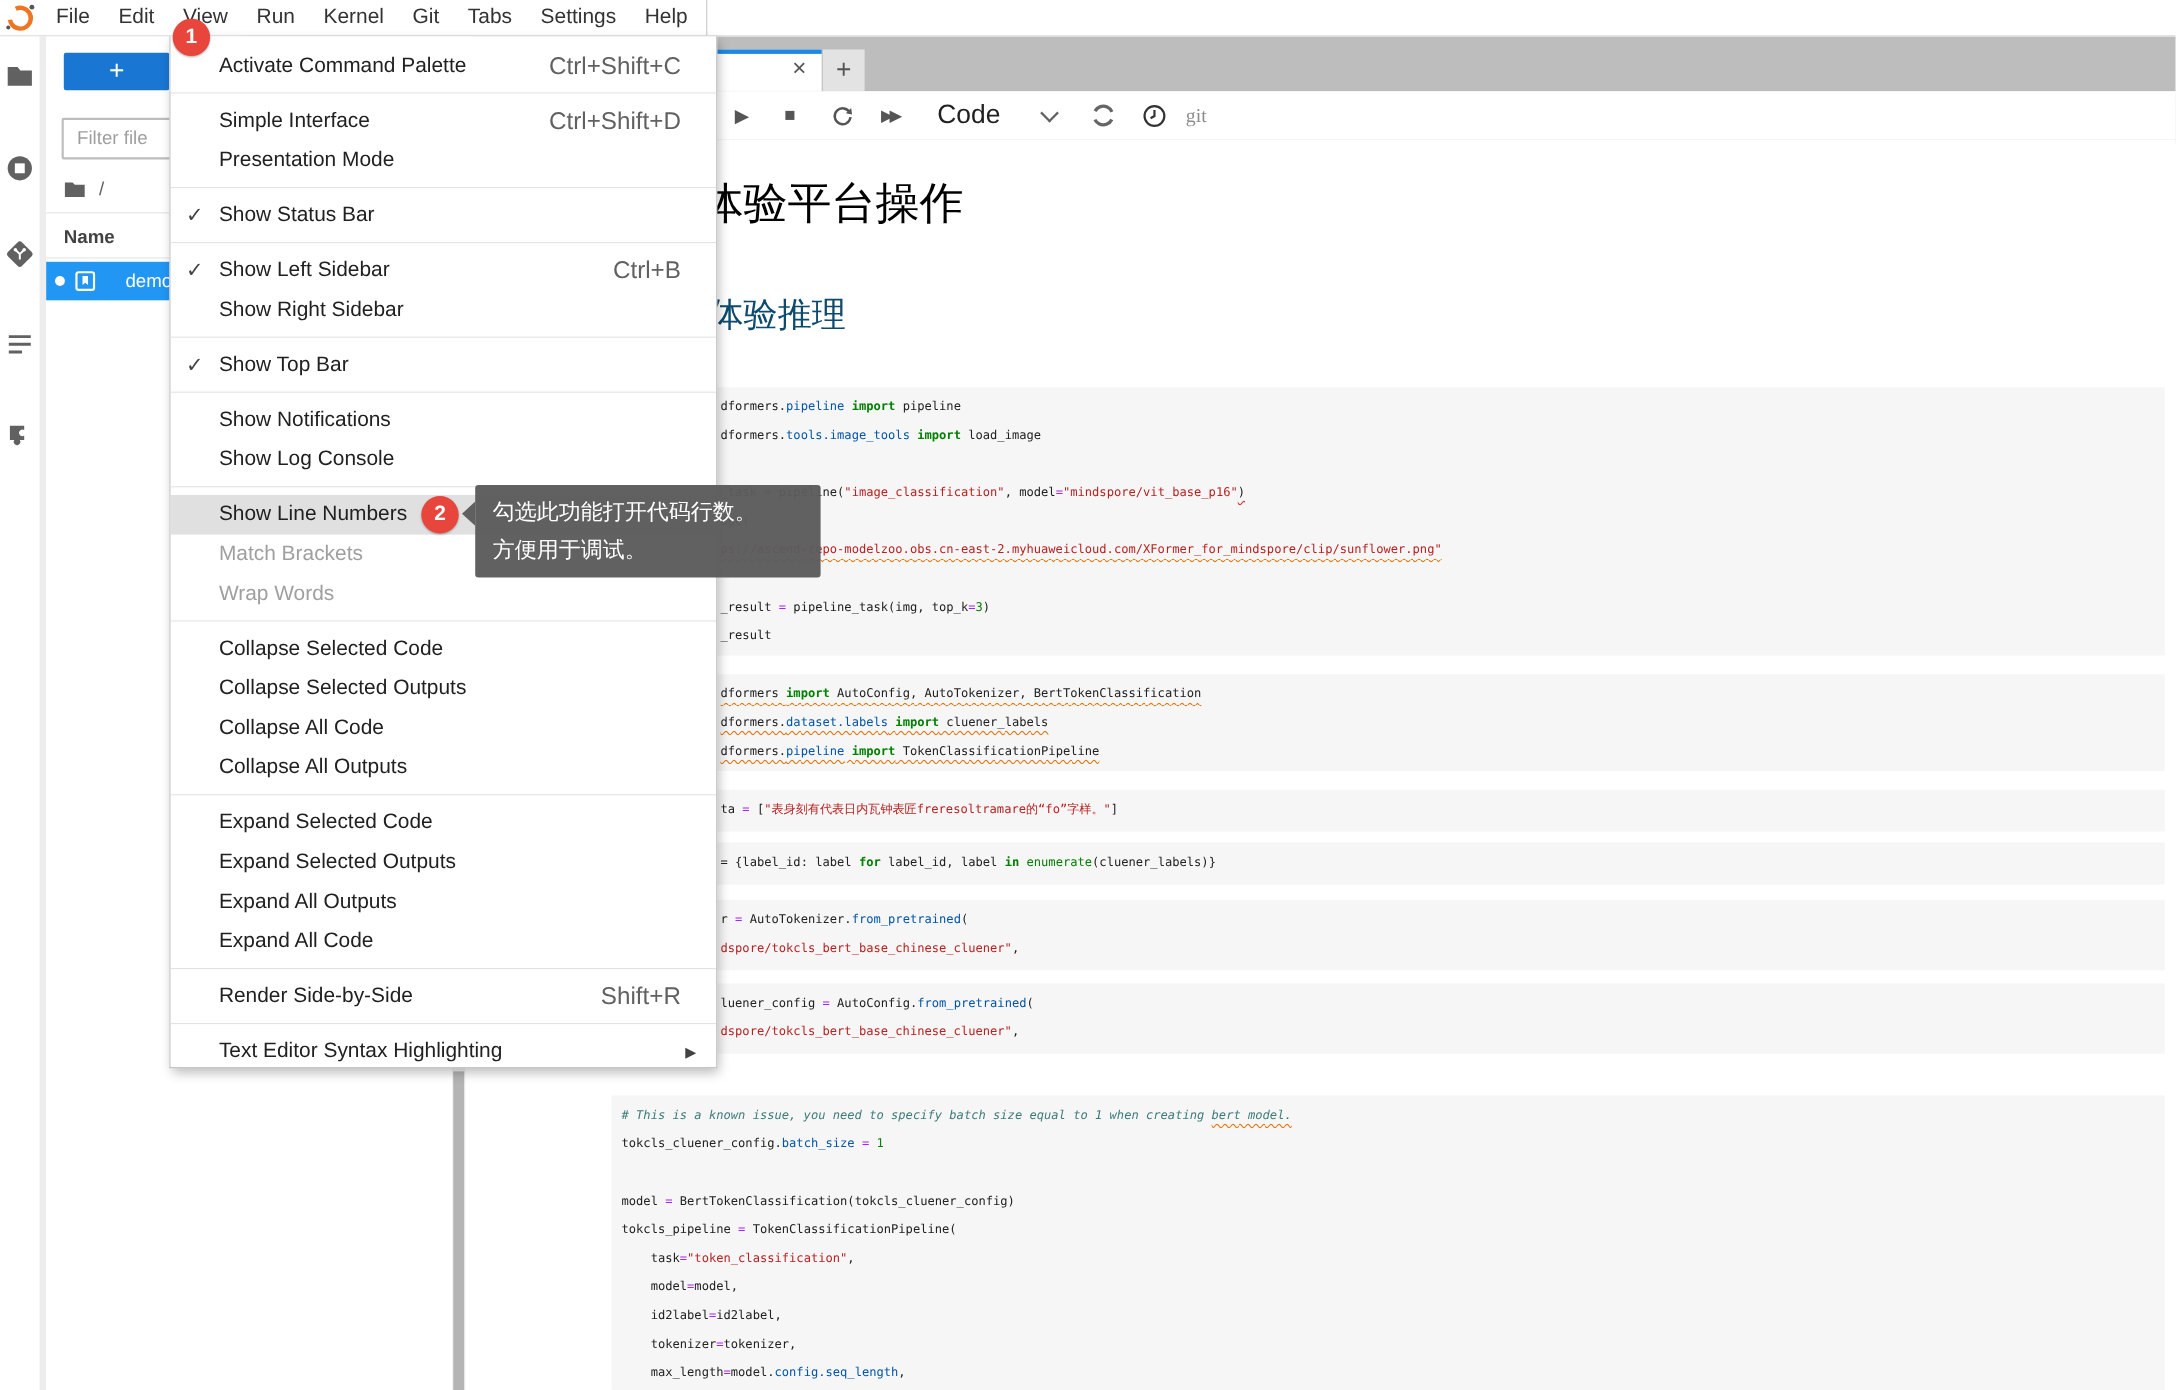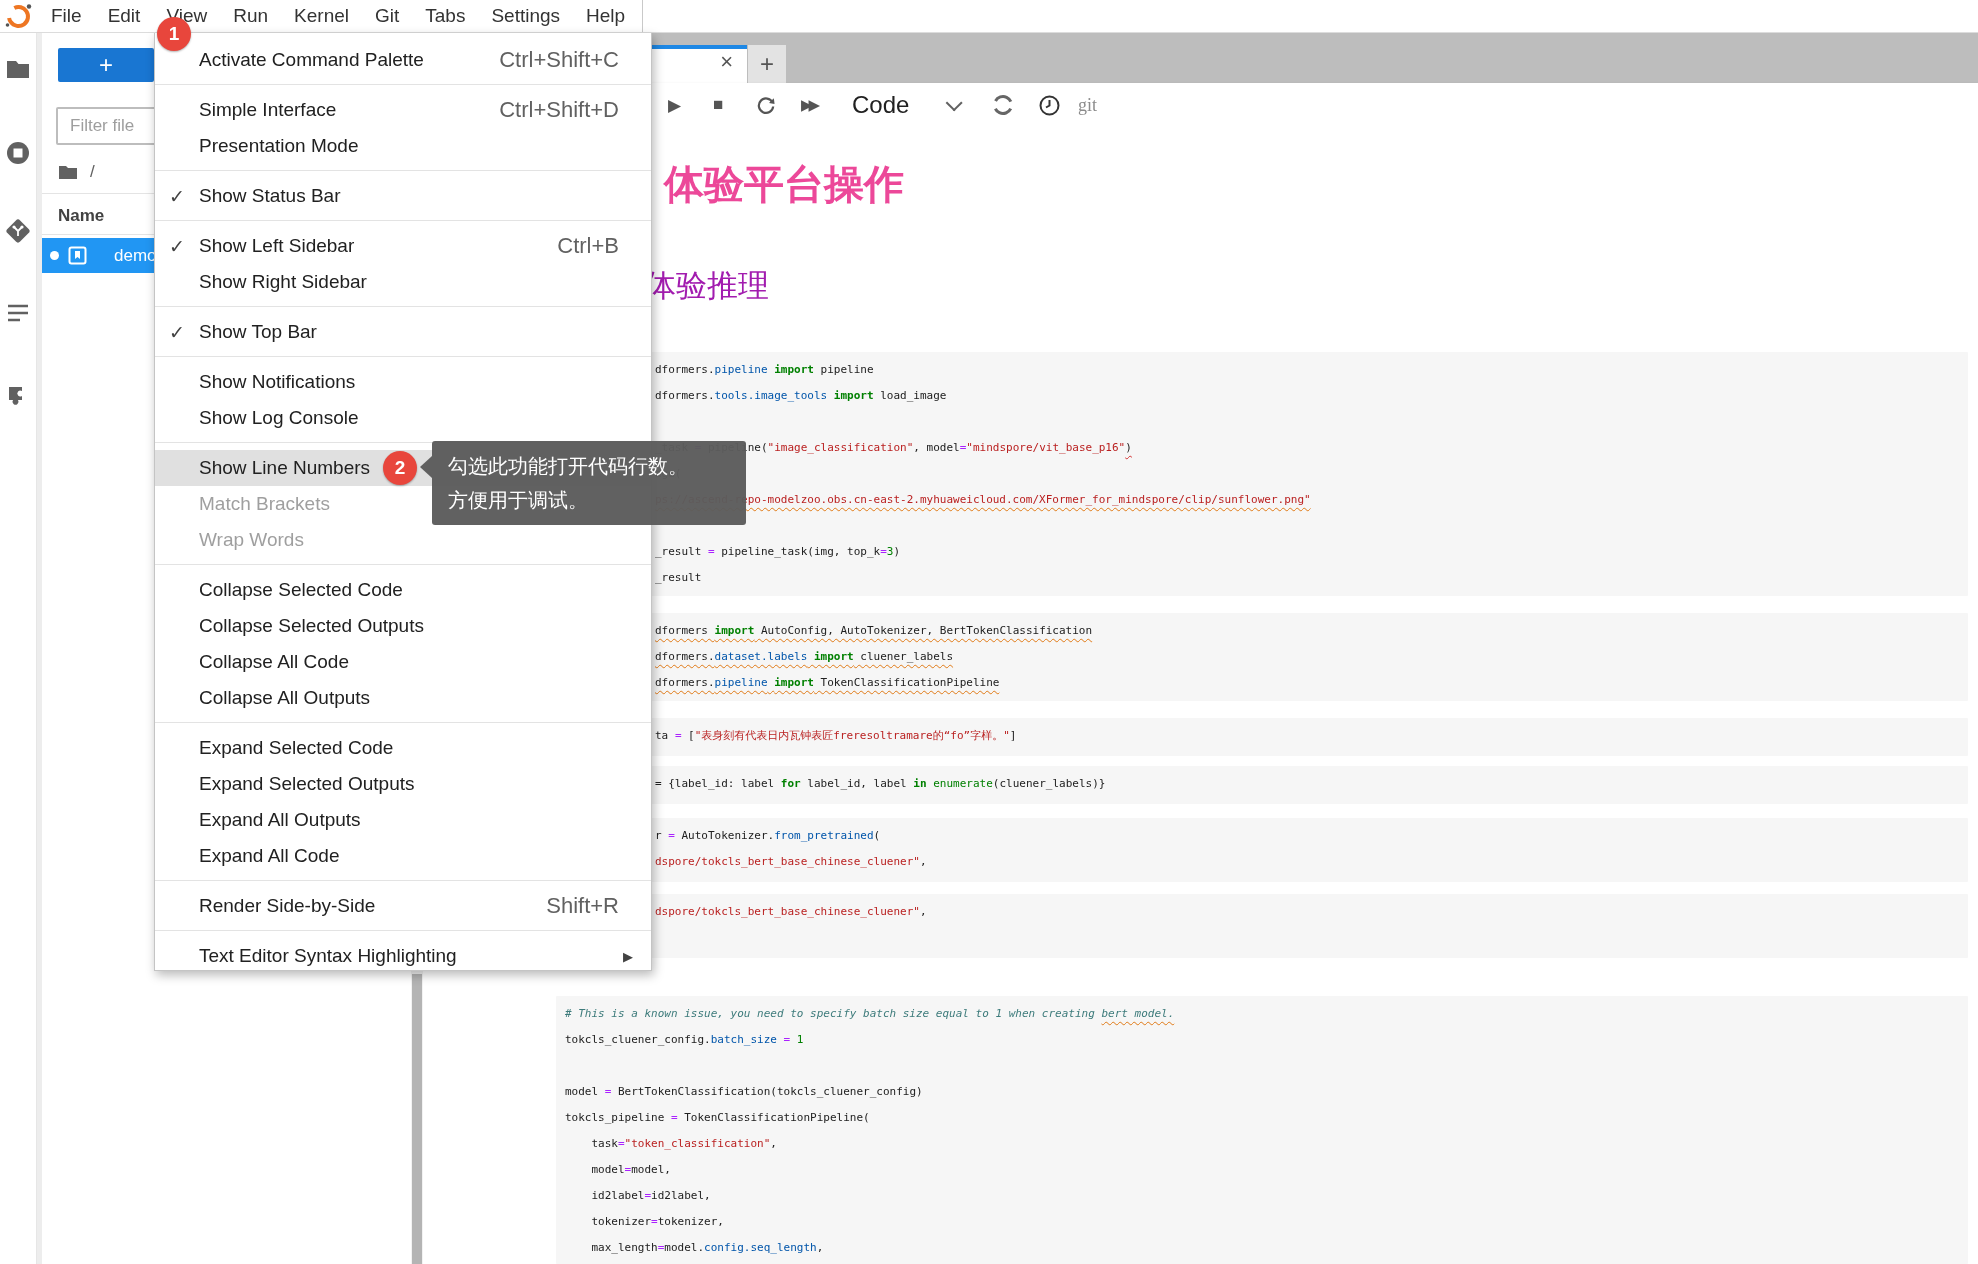--- a/index.html
+++ b/index.html
@@ -41,22 +41,22 @@
           display:flex;align-items:center;justify-content:center;font-size:24px;color:#555;}
   .toolbar{position:absolute;left:428px;top:83px;right:0;height:44px;background:#fff;
            border-bottom:1px solid #d6d6d6;box-shadow:0 2px 4px rgba(0,0,0,0.16);z-index:1;}
   .tb{position:absolute;top:0;height:44px;display:flex;align-items:center;color:#555;}
   .tb .glyph{font-size:17px;}
   .tb-mode{font-size:24px;color:#212121;}
   .chev{width:10px;height:10px;border-right:2px solid #616161;border-bottom:2px solid #616161;transform:rotate(45deg) translateY(-3px);}
   .gitlbl{font-family:"Liberation Serif",serif;font-size:18px;color:#8c8c8c;}
   
   .nb{position:absolute;left:428px;top:127px;right:0;bottom:0;background:#fff;z-index:1;overflow:hidden;}
-  .nb-h1{position:absolute;left:236px;top:30px;font-size:40px;font-weight:700;color:#ec4899;}
-  .nb-h2{position:absolute;left:217px;top:138px;font-size:31px;font-weight:500;color:#a21caf;}
+  .nb-h1{position:absolute;left:208px;top:30px;font-size:40px;font-weight:400;color:#000000;}
+  .nb-h2{position:absolute;left:217px;top:138px;font-size:31px;font-weight:500;color:#0c4a6e;}
   .cell{position:absolute;left:128px;width:1412px;background:#f6f6f6;box-sizing:border-box;padding-top:5px;border-radius:1px;}
   .line{height:26px;line-height:26px;font-family:"DejaVu Sans Mono","Liberation Mono",monospace;font-size:11px;white-space:pre;}
   .tk-d{color:#212121}.tk-k{color:#008000;font-weight:bold}.tk-b{color:#008000}
   .tk-s{color:#ba2121}.tk-o{color:#aa22ff}.tk-n{color:#008000}.tk-p{color:#0055aa}
   .tk-c{color:#3d7b7b;font-style:italic}
   .u-o{text-decoration:underline wavy #e07a16 1px;text-underline-offset:4px;}
   .u-r{text-decoration:underline wavy #d32f2f 1px;text-underline-offset:4px;}
   
   .vmenu{position:absolute;left:154px;top:33px;width:498px;height:938px;background:#fff;z-index:30;
          border:1px solid #c4c4c4;border-top:none;box-shadow:2px 4px 10px rgba(0,0,0,0.28);
@@ -228,20 +228,21 @@
           <div class="line"><span class="tk-d">ta </span><span class="tk-o">=</span><span class="tk-d"> [</span><span class="tk-s">"表身刻有代表日内瓦钟表匠freresoltramare的“fo”字样。"</span><span class="tk-d">]</span></div>
         </div>
         <div class="cell" style="top: 639px; height: 38px; padding-left: 99px;">
           <div class="line"><span class="tk-d">= {label_id: label </span><span class="tk-k">for</span><span class="tk-d"> label_id, label </span><span class="tk-k">in</span><span class="tk-d"> </span><span class="tk-b">enumerate</span><span class="tk-d">(cluener_labels)}</span></div>
         </div>
         <div class="cell" style="top: 691px; height: 64px; padding-left: 99px;">
           <div class="line"><span class="tk-d">r </span><span class="tk-o">=</span><span class="tk-d"> AutoTokenizer.</span><span class="tk-p">from_pretrained</span><span class="tk-d">(</span></div>
           <div class="line"><span class="tk-s">dspore/tokcls_bert_base_chinese_cluener"</span><span class="tk-d">,</span></div>
         </div>
         <div class="cell" style="top: 767px; height: 64px; padding-left: 99px;">
+          <div class="line"><span class="tk-d">luener_config </span><span class="tk-o">=</span><span class="tk-d"> AutoConfig.</span><span class="tk-p">from_pretrained</span><span class="tk-d">(</span></div>
           <div class="line"><span class="tk-s">dspore/tokcls_bert_base_chinese_cluener"</span><span class="tk-d">,</span></div>
         </div>
         <div class="cell" style="top: 869px; height: 268px; padding-left: 9px;">
           <div class="line"><span class="tk-c"># This is a known issue, you need to specify batch size equal to 1 when creating </span><span class="tk-c u-o">bert model.</span></div>
           <div class="line"><span class="tk-d">tokcls_cluener_config.</span><span class="tk-p">batch_size</span><span class="tk-d"> </span><span class="tk-o">=</span><span class="tk-d"> </span><span class="tk-n">1</span></div>
           <div class="line"></div>
           <div class="line"><span class="tk-d">model </span><span class="tk-o">=</span><span class="tk-d"> BertTokenClassification(tokcls_cluener_config)</span></div>
           <div class="line"><span class="tk-d">tokcls_pipeline </span><span class="tk-o">=</span><span class="tk-d"> TokenClassificationPipeline(</span></div>
           <div class="line"><span class="tk-d">    task</span><span class="tk-o">=</span><span class="tk-s">"token_classification"</span><span class="tk-d">,</span></div>
           <div class="line"><span class="tk-d">    model</span><span class="tk-o">=</span><span class="tk-d">model,</span></div>

